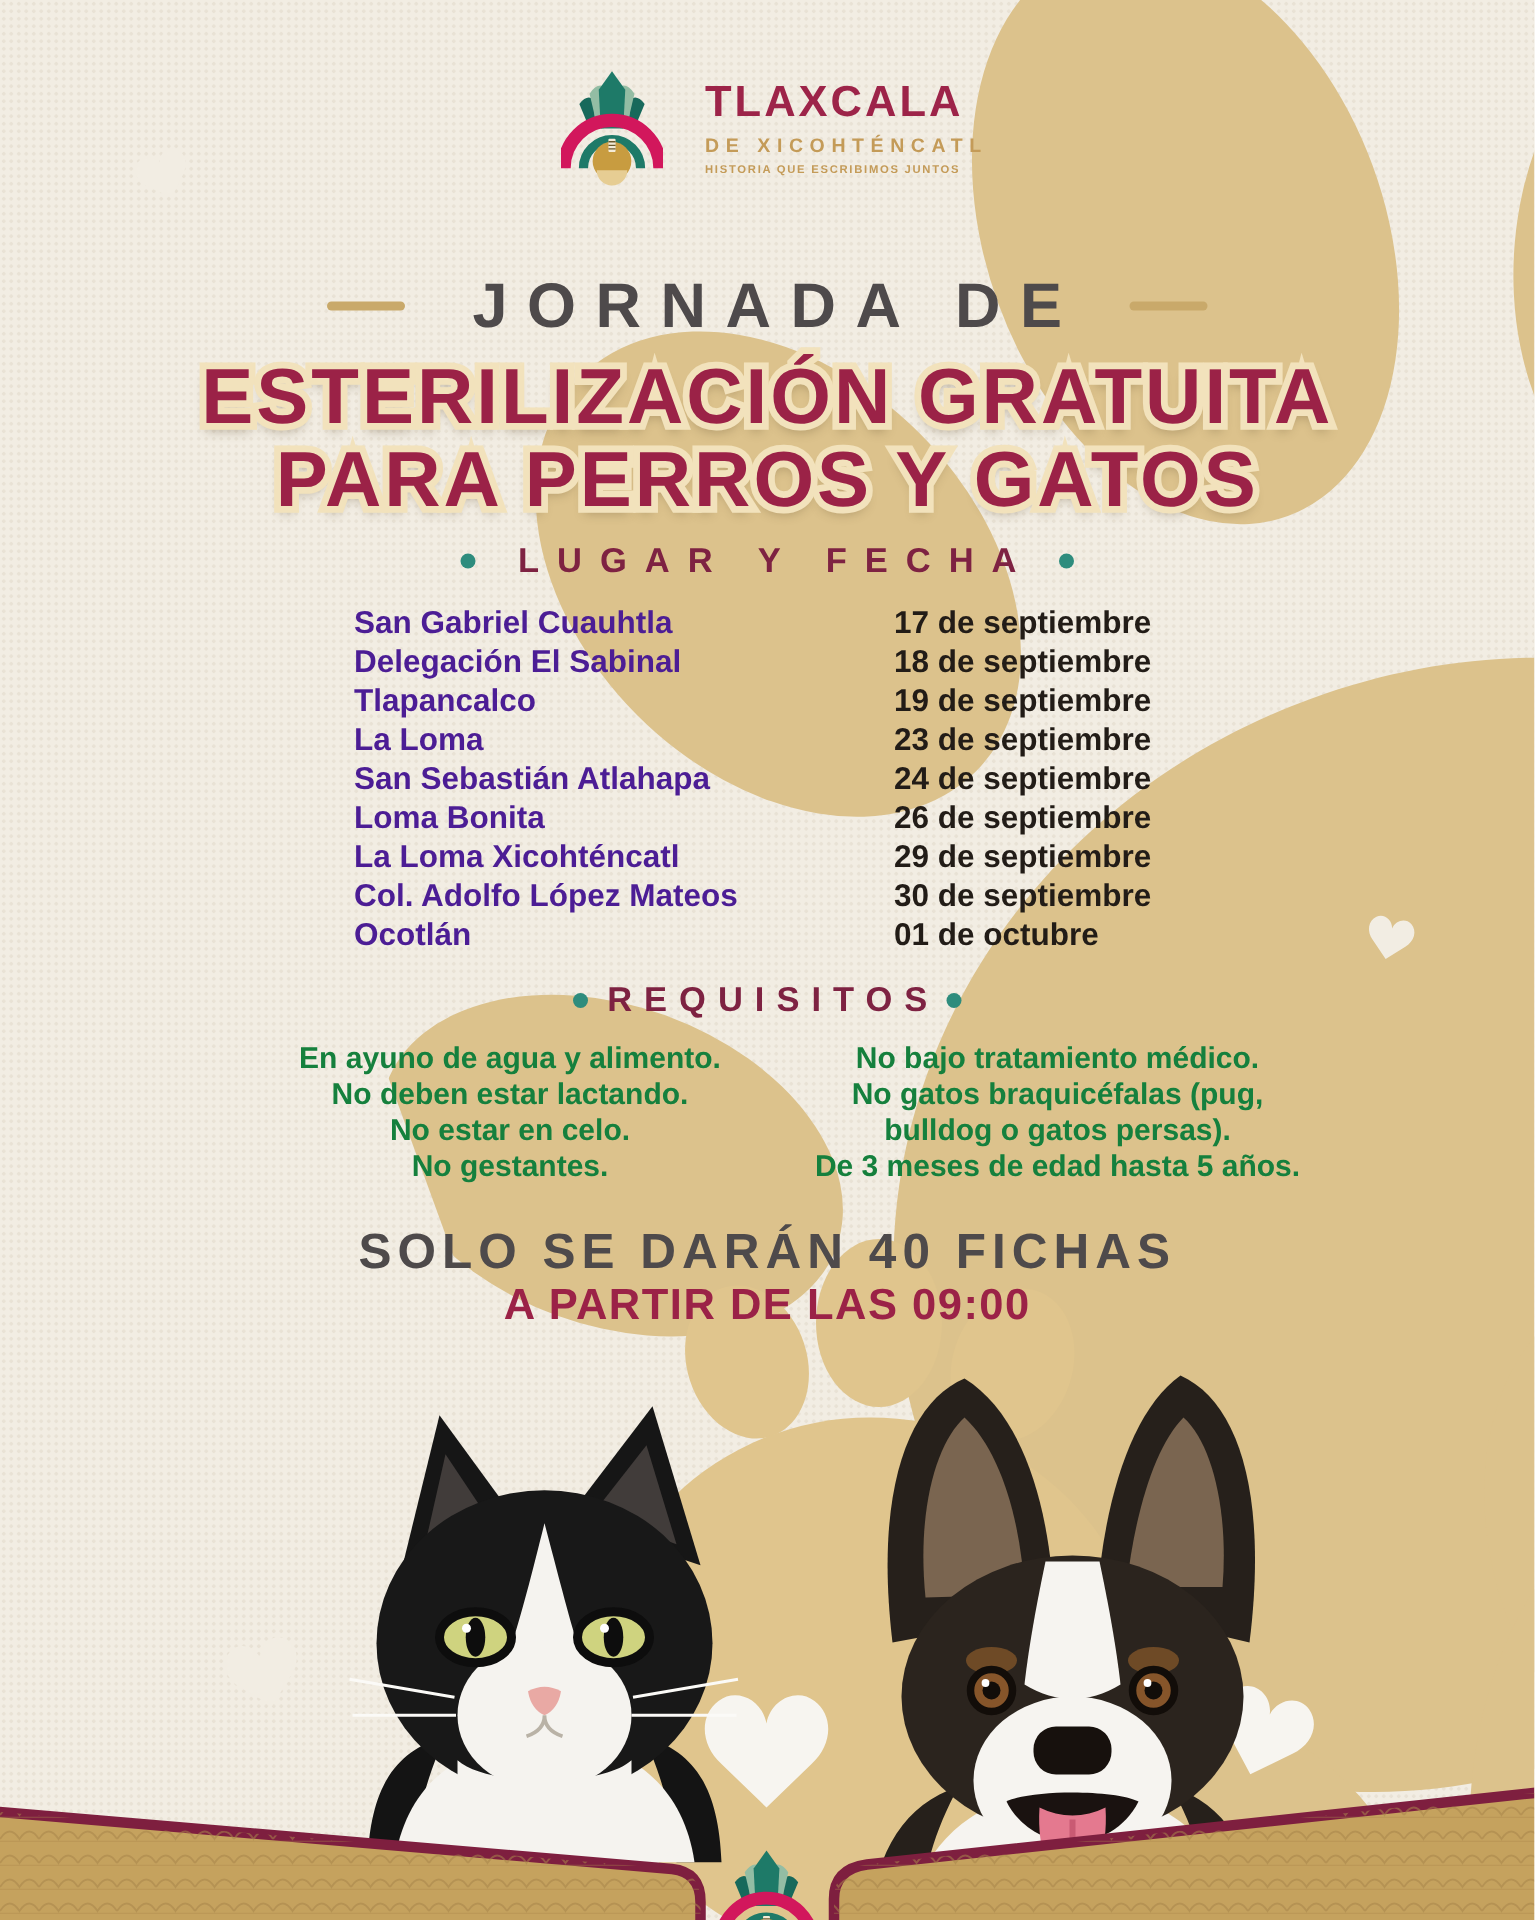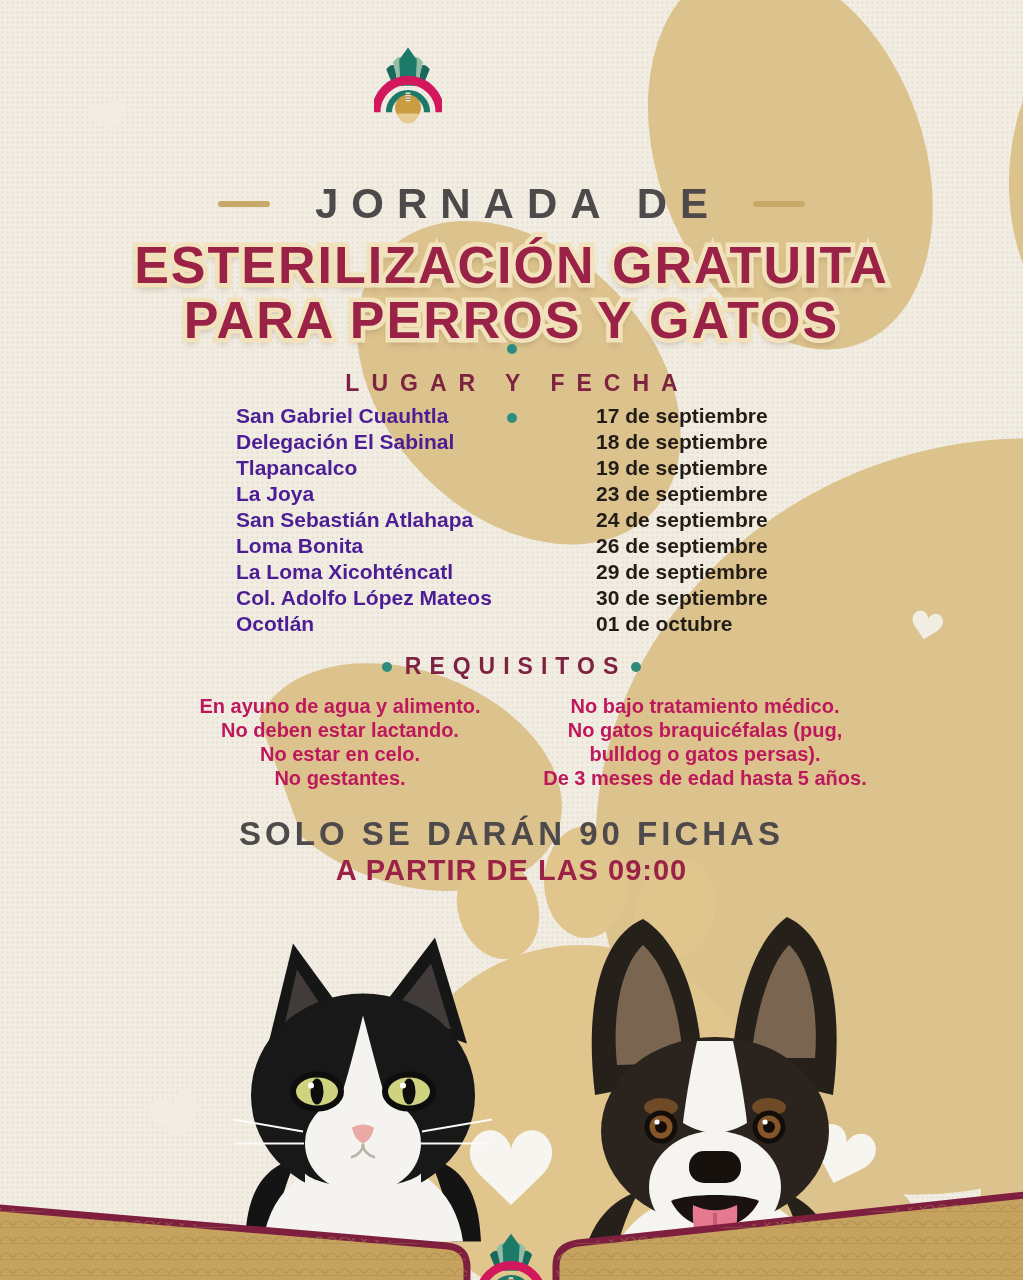--- a/index.html
+++ b/index.html
@@ -39,36 +39,36 @@
   }
   .outline-text::before{
     content:attr(data-text); position:absolute; left:0; right:0; top:0;
     -webkit-text-stroke:9px #F2E2BC; color:transparent; z-index:-1;
     text-shadow:0 5px 7px rgba(95,75,45,0.38);
   }
 
   .section-heading{ position:absolute; left:0; right:0; display:flex; align-items:center; justify-content:center; }
   .section-heading .dot{ width:10px; height:10px; border-radius:50%; background:#2E8C7D; }
   .section-label{ font-size:23px; font-weight:800; color:#7E2242; }
-  .lugar{ top:344px; gap:16px;flex-direction:column; }
+  .lugar{ top:360px; gap:16px; }
   .lugar .section-label{ letter-spacing:12px; padding-left:12px; }
   .requisitos{ top:653px; gap:5px; }
   .requisitos .section-label{ letter-spacing:8px; padding-left:8px; }
 
   
   .schedule{ position:absolute; left:236px; top:403px; width:560px; }
   .sched-row{ display:flex; height:26px; align-items:center; }
   .place{ width:360px; font-size:21px; font-weight:700; color:#4c1d95; }
   .date{ font-size:21px; font-weight:700; color:#221C17; }
 
   
   .req-col{ position:absolute; top:694px; text-align:center; }
   .req-left{ left:140px; width:400px; }
   .req-right{ left:490px; width:430px; }
-  .req-line{ font-size:20px; font-weight:700; color:#be185d; line-height:24px; }
+  .req-line{ font-size:20px; font-weight:700; color:#15803d; line-height:24px; }
 
   
   .notice{ position:absolute; left:0; right:0; top:815px; text-align:center; }
   .notice-line1{ font-size:33px; font-weight:800; letter-spacing:4px; color:#4E4A4B; }
   .notice-line2{ margin-top:1px; font-size:29px; font-weight:800; letter-spacing:1px; color:#9B2247; }
 
   
   .cat-photo{ position:absolute; left:205px; top:928px; width:310px; height:315px; }
   .dog-photo{ position:absolute; left:535px; top:903px; width:350px; height:377px; }
 
@@ -133,20 +133,25 @@
       <use href="#heart" x="34" y="50" width="32" height="30" fill="#F7F5F0"></use>
     </g>
     <use href="#heart" x="461" y="1112" width="100" height="118" fill="#F7F5F0"></use>
   </svg>
 
   <div class="grain"></div>
 
   <svg class="logo-emblem z25" viewBox="0 0 100 120">
     <use href="#emblem"></use>
   </svg>
+  <div class="logo-text z25">
+    <div class="logo-title">TLAXCALA</div>
+    <div class="logo-sub">DE XICOHTÉNCATL</div>
+    <div class="logo-tag">HISTORIA QUE ESCRIBIMOS JUNTOS</div>
+  </div>
 
   <div class="kicker z25">
     <span class="dash"></span>
     <span class="kicker-label">JORNADA DE</span>
     <span class="dash"></span>
   </div>
 
   <div class="big-title z25">
     <span class="outline-text" data-text="ESTERILIZACIÓN GRATUITA">ESTERILIZACIÓN GRATUITA</span>
     <span class="outline-text" data-text="PARA PERROS Y GATOS">PARA PERROS Y GATOS</span>
@@ -165,21 +170,21 @@
     </div>
     <div class="sched-row">
       <span class="place">Delegación El Sabinal</span>
       <span class="date">18 de septiembre</span>
     </div>
     <div class="sched-row">
       <span class="place">Tlapancalco</span>
       <span class="date">19 de septiembre</span>
     </div>
     <div class="sched-row">
-      <span class="place">La Joya</span>
+      <span class="place">La Loma</span>
       <span class="date">23 de septiembre</span>
     </div>
     <div class="sched-row">
       <span class="place">San Sebastián Atlahapa</span>
       <span class="date">24 de septiembre</span>
     </div>
     <div class="sched-row">
       <span class="place">Loma Bonita</span>
       <span class="date">26 de septiembre</span>
     </div>
@@ -210,21 +215,21 @@
     <div class="req-line">No gestantes.</div>
   </div>
   <div class="req-col req-right z25">
     <div class="req-line">No bajo tratamiento médico.</div>
     <div class="req-line">No gatos braquicéfalas (pug,</div>
     <div class="req-line">bulldog o gatos persas).</div>
     <div class="req-line">De 3 meses de edad hasta 5 años.</div>
   </div>
 
   <div class="notice z25">
-    <div class="notice-line1">SOLO SE DARÁN 90 FICHAS</div>
+    <div class="notice-line1">SOLO SE DARÁN 40 FICHAS</div>
     <div class="notice-line2">A PARTIR DE LAS 09:00</div>
   </div>
 
   <svg class="cat-photo z30" viewBox="0 0 310 312">
     <polygon points="62,120 88,14 142,88" fill="#161616"></polygon>
     <polygon points="78,102 92,40 120,82" fill="#413c3a"></polygon>
     <polygon points="172,84 230,8 262,114" fill="#161616"></polygon>
     <polygon points="190,80 226,34 246,100" fill="#413c3a"></polygon>
     <path d="M40,312 C42,262 58,238 92,228 C78,258 72,286 70,312 Z" fill="#141414"></path>
     <path d="M276,312 C274,262 258,238 224,228 C238,258 244,286 246,312 Z" fill="#141414"></path>

